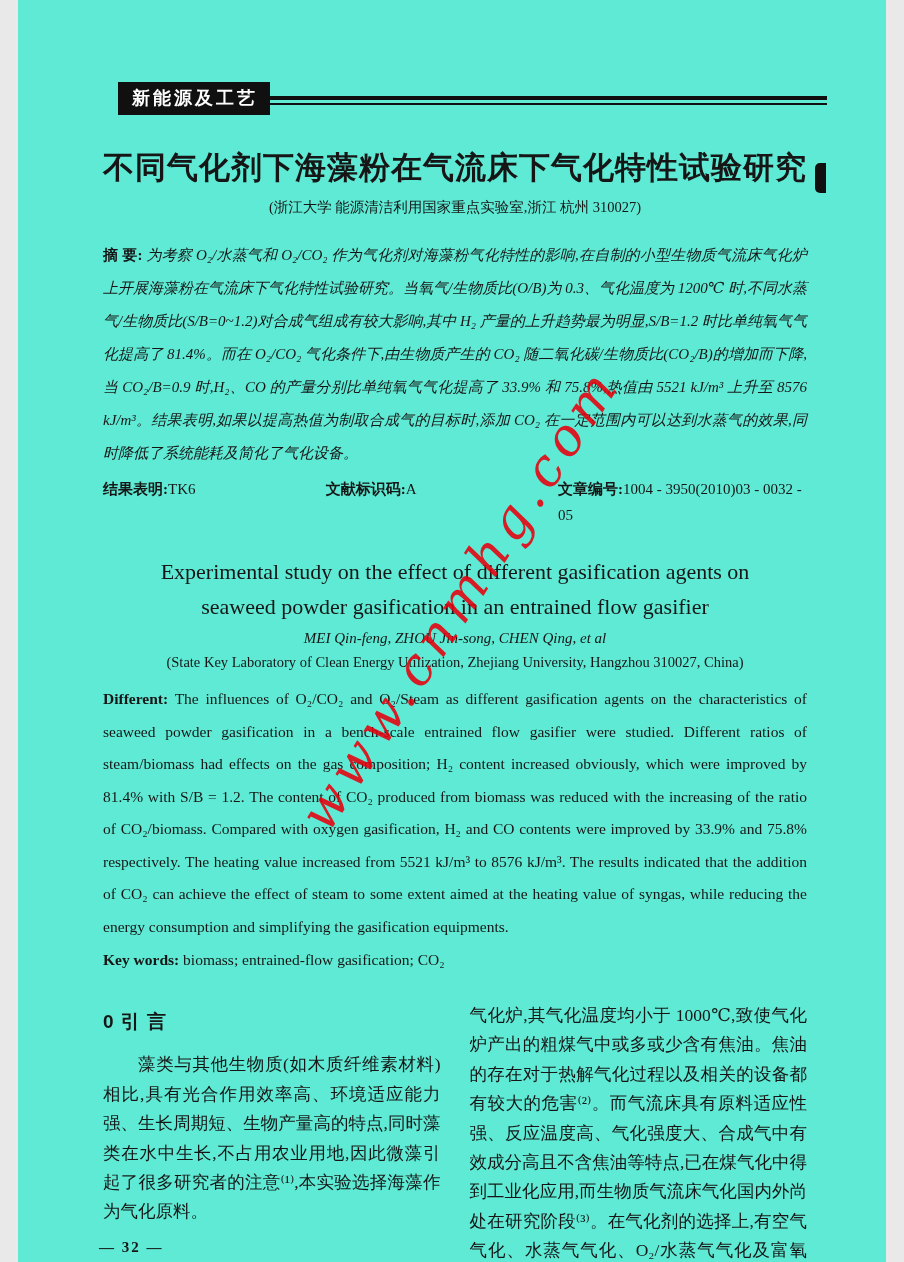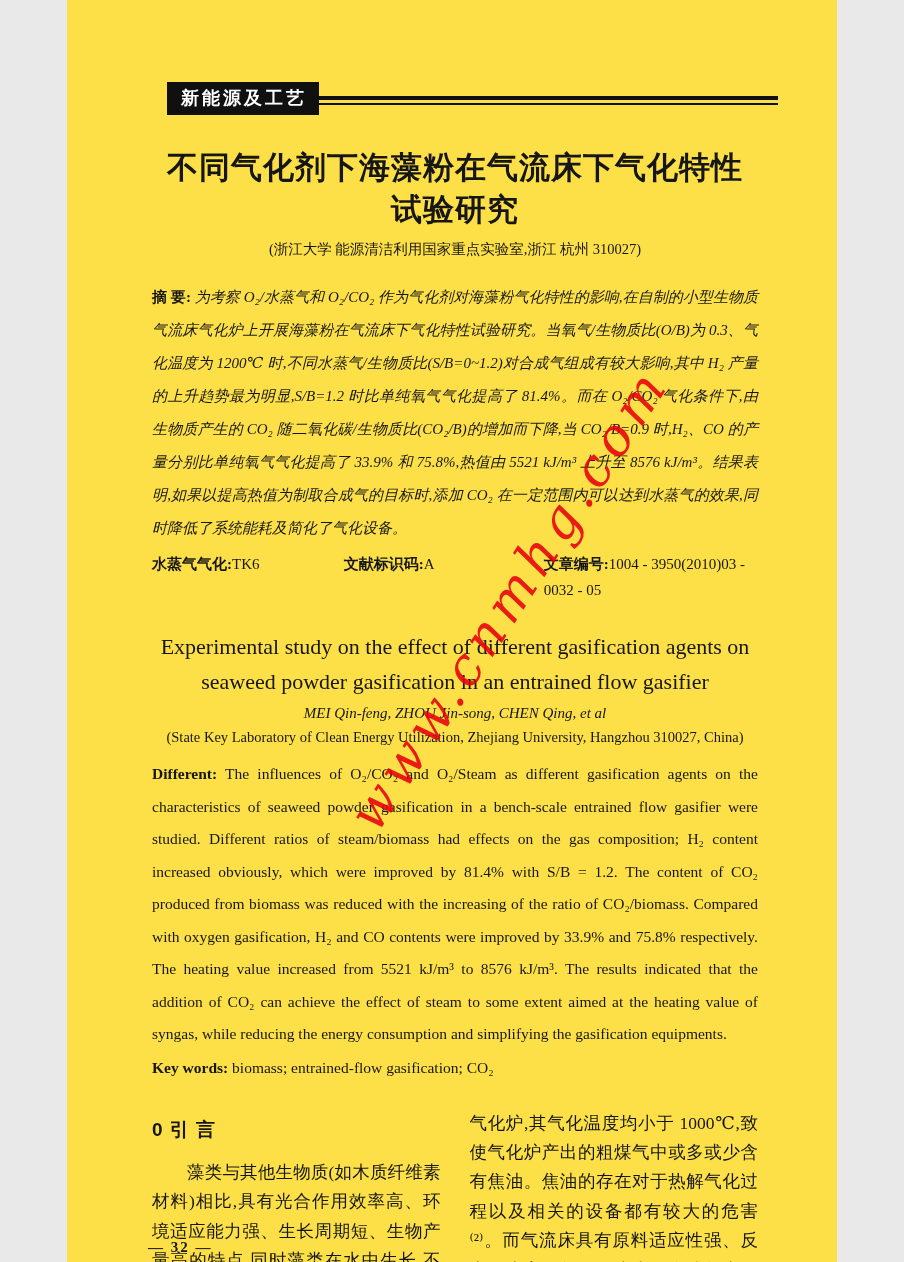--- a/index.html
+++ b/index.html
@@ -1,20 +1,20 @@
 <!DOCTYPE html>
 <html><head>
 <meta charset="utf-8">
 <style>
   html,body{margin:0;padding:0;background:#e9e9e9;}
   .page{
     position:relative;
-    width:770px;height:1262px;
+    width:868px;height:1262px;
     margin:0 auto;
-    background:#fde047;
+    background:#5eead4;
     font-family:"Liberation Serif","DejaVu Serif",serif;
     color:#161616;
     overflow:hidden;
   }
   
   .banner{
     position:absolute;left:100px;top:82px;
     background:#101010;color:#fff;
     font-family:"Liberation Sans","DejaVu Sans",sans-serif;
     font-weight:bold;font-size:18px;letter-spacing:3px;
@@ -115,21 +115,21 @@
     <h1 class="cn-title">不同气化剂下海藻粉在气流床下气化特性试验研究</h1>
     <div class="affiliation">(浙江大学 能源清洁利用国家重点实验室,浙江 杭州 310027)</div>
 
     <div class="abstract-cn">
       <span class="label-bold">摘  要:</span>
       <span class="body-text">为考察 O₂/水蒸气和 O₂/CO₂ 作为气化剂对海藻粉气化特性的影响,在自制的小型生物质气流床气化炉上开展海藻粉在气流床下气化特性试验研究。当氧气/生物质比(O/B)为 0.3、气化温度为 1200℃ 时,不同水蒸气/生物质比(S/B=0~1.2)对合成气组成有较大影响,其中 H₂ 产量的上升趋势最为明显,S/B=1.2 时比单纯氧气气化提高了 81.4%。而在 O₂/CO₂ 气化条件下,由生物质产生的 CO₂ 随二氧化碳/生物质比(CO₂/B)的增加而下降,当 CO₂/B=0.9 时,H₂、CO 的产量分别比单纯氧气气化提高了 33.9% 和 75.8%,热值由 5521 kJ/m³ 上升至 8576 kJ/m³。结果表明,如果以提高热值为制取合成气的目标时,添加 CO₂ 在一定范围内可以达到水蒸气的效果,同时降低了系统能耗及简化了气化设备。</span>
     </div>
 
 
     <div class="class-line">
-      <span class="seg1"><span class="label-bold">水蒸气气化:</span><span>TK6</span></span>
+      <span class="seg1"><span class="label-bold">结果表明:</span><span>TK6</span></span>
       <span class="seg2"><span class="label-bold">文献标识码:</span><span>A</span></span>
       <span class="seg3"><span class="label-bold">文章编号:</span><span>1004 - 3950(2010)03 - 0032 - 05</span></span>
     </div>
 
     <div class="en-title">Experimental study on the effect of different gasification agents on seaweed powder gasification in an entrained flow gasifier</div>
     <div class="en-authors">MEI Qin-feng, ZHOU Jin-song, CHEN Qing, et al</div>
     <div class="en-affil">(State Key Laboratory of Clean Energy Utilization, Zhejiang University, Hangzhou 310027, China)</div>
 
     <div class="abstract-en">
       <span class="label-bold">Different:</span>

